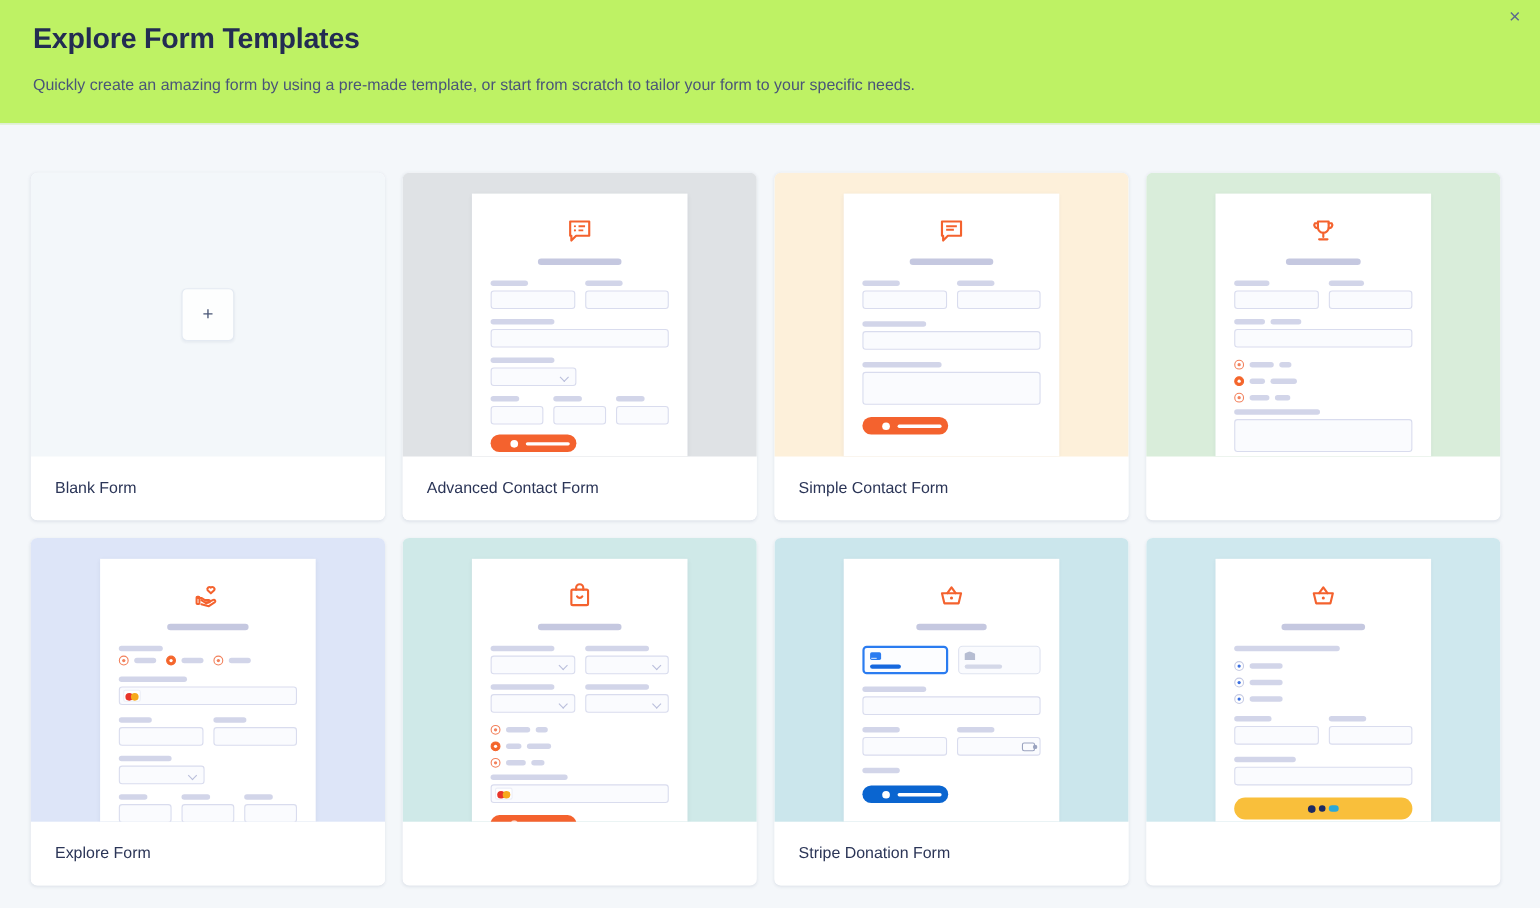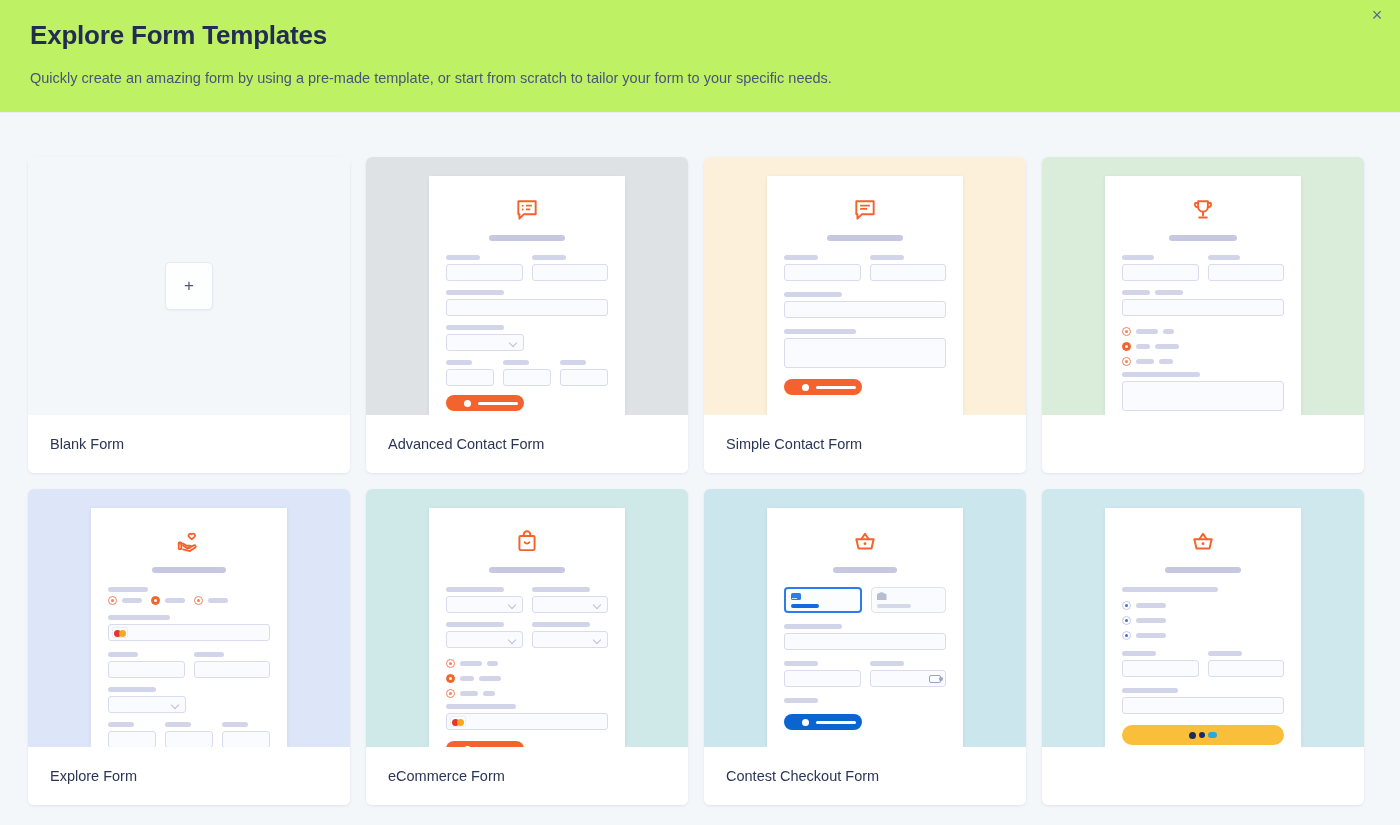--- a/index.html
+++ b/index.html
@@ -561,21 +561,20 @@
           </div>
         <div class="lbl mb4" style="width:70px;margin-top:4px"></div>
         <div class="card-field mb11">
             <div class="mc"></div>
           </div>
         <div class="btn-pill btn-orange">
           <div class="btn-dot" style="background:#fff"></div>
         </div>
       </div>
     </div>
-    <div class="card-label">eCommerce Form</div>
   </div>
 
   <div class="card">
     <div class="thumb" style="background:#cbe6ec">
       <div class="sheet">
         <div class="icon-wrap">
           <svg width="26" height="26" viewBox="0 0 24 24" fill="none" stroke="#f4622e" stroke-width="1.8" stroke-linecap="round" stroke-linejoin="round">
             <path d="M4 9.5h16l-2 8.5H6z"></path>
             <path d="M8.5 9.5 12 4.5l3.5 5"></path>
             <circle cx="12" cy="13.5" r="1.3" fill="#f4622e" stroke="none"></circle>
@@ -612,21 +611,21 @@
               </div>
             </div>
         </div>
         <div class="lbl mb11" style="width:34px"></div>
         <div class="btn-pill btn-blue">
           <div class="btn-dot" style="background:#fff"></div>
             <div class="btn-bar"></div>
         </div>
       </div>
     </div>
-    <div class="card-label">Contest Checkout Form</div>
+    <div class="card-label">Stripe Donation Form</div>
   </div>
 
   <div class="card">
     <div class="thumb" style="background:#cfe8ee">
       <div class="sheet">
         <div class="icon-wrap">
           <svg width="26" height="26" viewBox="0 0 24 24" fill="none" stroke="#f4622e" stroke-width="1.8" stroke-linecap="round" stroke-linejoin="round">
             <path d="M4 9.5h16l-2 8.5H6z"></path>
             <path d="M8.5 9.5 12 4.5l3.5 5"></path>
             <circle cx="12" cy="13.5" r="1.3" fill="#f4622e" stroke="none"></circle>

